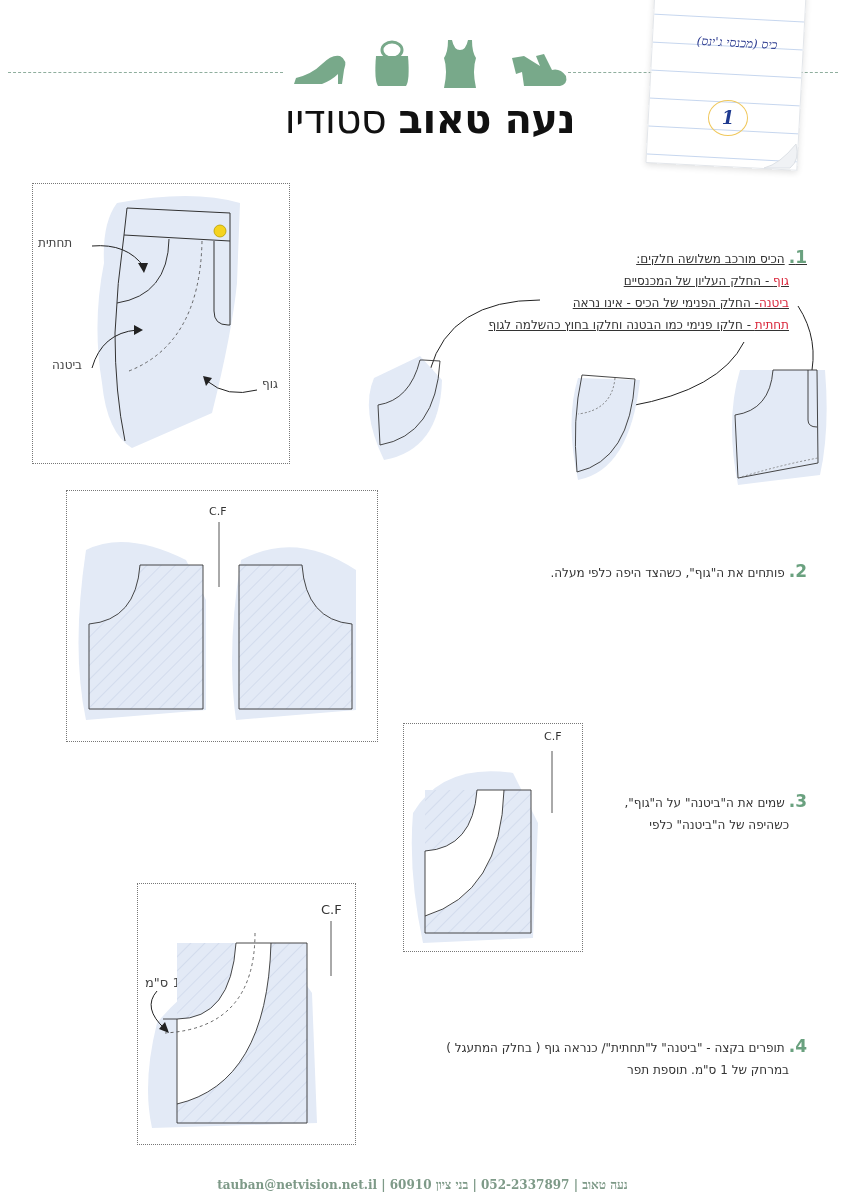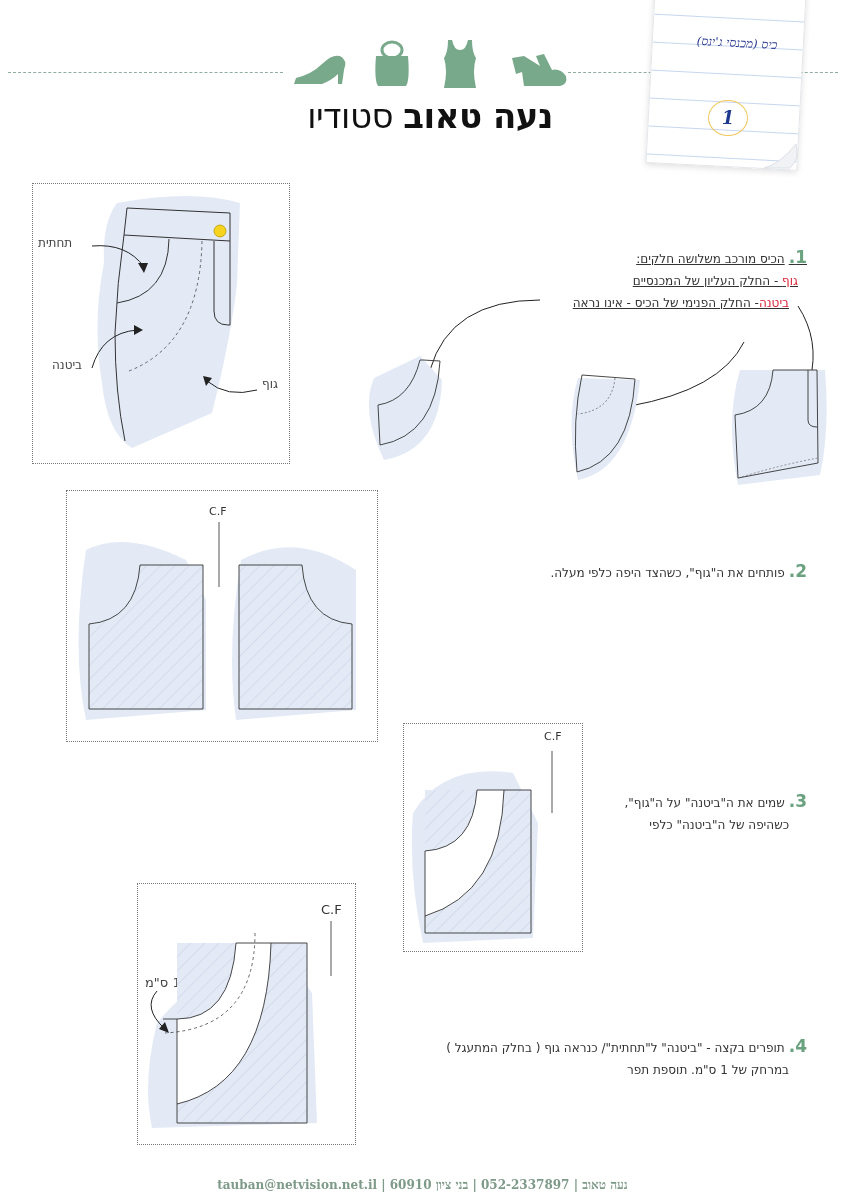--- a/index.html
+++ b/index.html
@@ -10,21 +10,21 @@
       color: #3a3a3a;
     }
     .dash-line {
       position: absolute; top: 72px; height: 0;
       border-top: 1.5px dashed #8fae9e;
     }
     .brand-title {
       position: absolute; top: 96px; left: 280px; width: 300px;
       text-align: center; direction: rtl;
       font-family: "DejaVu Sans", sans-serif;
-      font-size: 34px; color: #111; letter-spacing: -0.5px;
+      font-size: 40px; color: #111; letter-spacing: -0.5px;
     }
     .brand-title b { font-weight: 700; }
     .brand-title span.light { font-weight: 400; }
     .icons-row { position: absolute; top: 40px; left: 292px; width: 280px; height: 50px; }
     .note-card {
       position: absolute; left: 650px; top: -10px; width: 150px; height: 175px;
       background: repeating-linear-gradient(to bottom, #fff 0px, #fff 26px, #c6d6ee 27px, #fff 28px);
       transform: rotate(3deg);
       box-shadow: 0 2px 6px rgba(0,0,0,0.12);
       border: 1px solid #e3e6ea;
@@ -111,22 +111,23 @@
   <polygon points="111,147 102,142 102,152" fill="#222"></polygon>
   <path d="M225 207 Q195 215 175 198" fill="none" stroke="#222" stroke-width="1"></path>
   <polygon points="171,193 180,195 174,203" fill="#222"></polygon>
 </svg>
 <div class="label" style="left:38px; top:236px;">תחתית</div>
 <div class="label" style="left:52px; top:358px;">ביטנה</div>
 <div class="label" style="left:262px; top:377px;">גוף</div>
 
 <div class="step" style="right:38px; top:246px; width:420px;text-decoration:underline;">
   <div><span class="num">1.</span><span>הכיס מורכב משלושה חלקים:</span></div>
-  <div style="margin-right:9px"><span class="red">גוף</span><span> - החלק העליון של המכנסיים</span></div>
+  <div style="margin-right:18px"><span class="red">גוף</span><span> - החלק העליון של המכנסיים</span></div>
   <div style="margin-right:18px"><span class="red">ביטנה</span><span>- החלק הפנימי של הכיס - אינו נראה</span></div>
+  <div style="margin-right:18px"><span class="red">תחתית</span><span> - חלקו פנימי כמו הבטנה וחלקו בחוץ כהשלמה לגוף</span></div>
 </div>
 
 <svg style="left:360px;top:280px" width="480" height="210" viewBox="0 0 480 210">
 
   <path d="M180 20 Q90 20 70 90" fill="none" stroke="#222" stroke-width="1"></path>
   <polygon points="66,100 61,88 73,90" fill="#222"></polygon>
   <path d="M384 62 Q360 110 270 126" fill="none" stroke="#222" stroke-width="1"></path>
   <polygon points="262,127 272,121 272,132" fill="#222"></polygon>
   <path d="M438 26 Q460 60 450 100" fill="none" stroke="#222" stroke-width="1"></path>
   <polygon points="448,106 443,94 455,96" fill="#222"></polygon>

